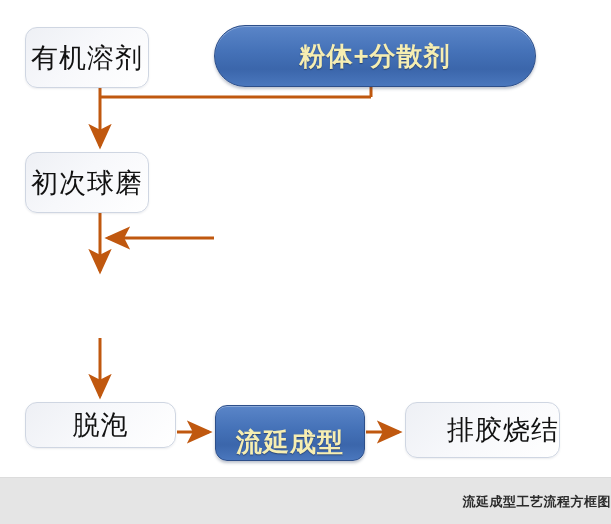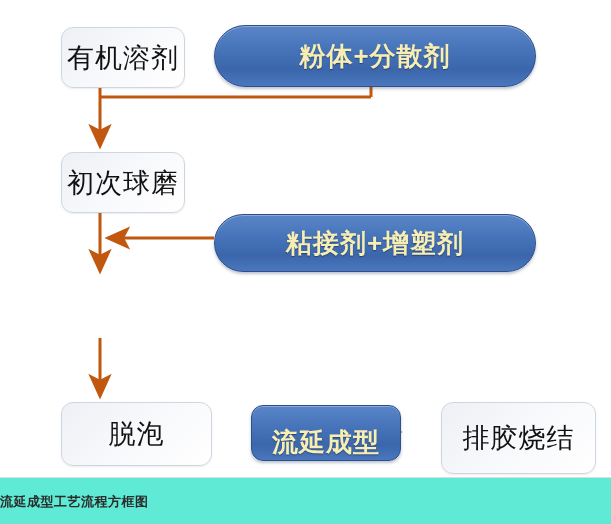--- a/index.html
+++ b/index.html
@@ -52,44 +52,44 @@
     border: 1px solid #2d4f8a;
     color: #f6eeb2;
     font-size: 26px;
     font-weight: 700;
     letter-spacing: 1px;
     text-shadow: 0 1px 1px rgba(20,35,70,0.55);
     box-shadow: inset 0 1px 0 rgba(255,255,255,0.30),
                 0 2px 3px rgba(40,55,90,0.30);
   }
   .pill { border-radius: 40px; }
-  .rrect { border-radius: 12px; margin-left: 36px; }
+  .rrect { border-radius: 12px; }
 
   
   #n-solvent   { left:25px;  top:27px;  width:124px; height:61px; }
   #n-powder    { left:214px; top:25px;  width:322px; height:62px; }
   #n-mill1     { left:25px;  top:152px; width:124px; height:61px; }
   #n-binder    { left:214px; top:214px; width:322px; height:58px; }
   #n-mill2     { left:25px;  top:277px; width:124px; height:61px; }
-  #n-defoam    { left:25px;  top:402px; width:151px; height:64px; }
+  #n-defoam    { left:25px;  top:402px; width:151px; height:46px; }
   #n-casting   { left:215px; top:405px; width:150px; height:56px;align-items:flex-end; }
-  #n-sinter    { left:405px; top:402px; width:155px; height:72px; }
+  #n-sinter    { left:405px; top:402px; width:155px; height:56px;justify-content:flex-end; }
 
   
   .caption-bar {
     position: absolute;
     left: 0;
     top: 477px;
     width: 611px;
     height: 47px;
-    background: #5eead4;
+    background: #e5e5e5;
     border-top: 1px solid #dcdcdc;
     display: flex;
     align-items: center;
-    justify-content: flex-start;
+    justify-content: flex-end;
     z-index: 4;
   }
   .caption-text {
     color: #2b2b2b;
     font-size: 13px;
     font-weight: 700;
     letter-spacing: 0.5px;
   }
 </style>
 </head>
@@ -131,23 +131,20 @@
   </div>
 
   <div class="node node-plain rrect" id="n-mill1">
     <span>初次球磨</span>
   </div>
 
   <div class="node node-blue pill" id="n-powder">
     <span>粉体+分散剂</span>
   </div>
 
-  <div class="node node-blue pill" id="n-binder">
-    <span>粘接剂+增塑剂</span>
-  </div>
 
 
   <div class="node node-plain rrect" id="n-defoam">
     <span>脱泡</span>
   </div>
 
   <div class="node node-blue rrect" id="n-casting">
     <span>流延成型</span>
   </div>
 

